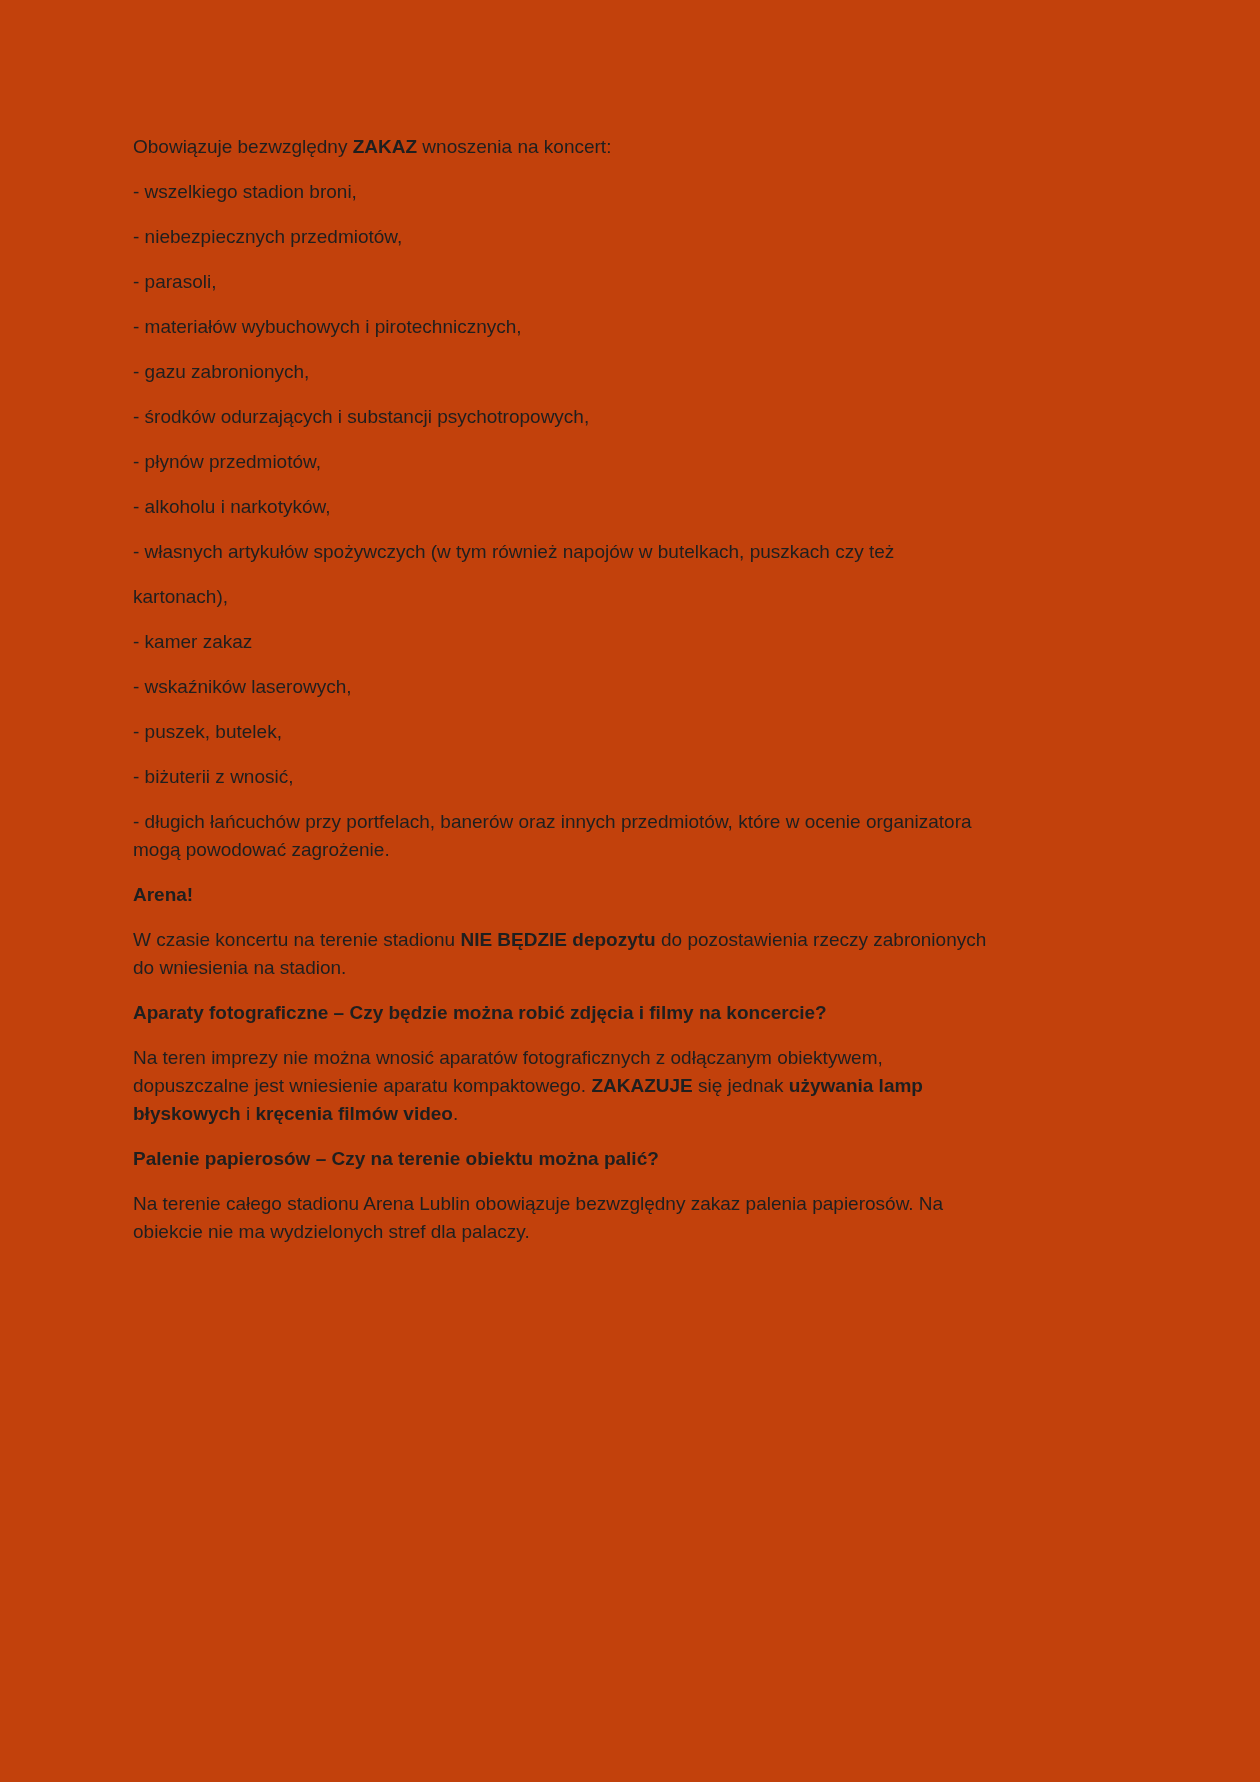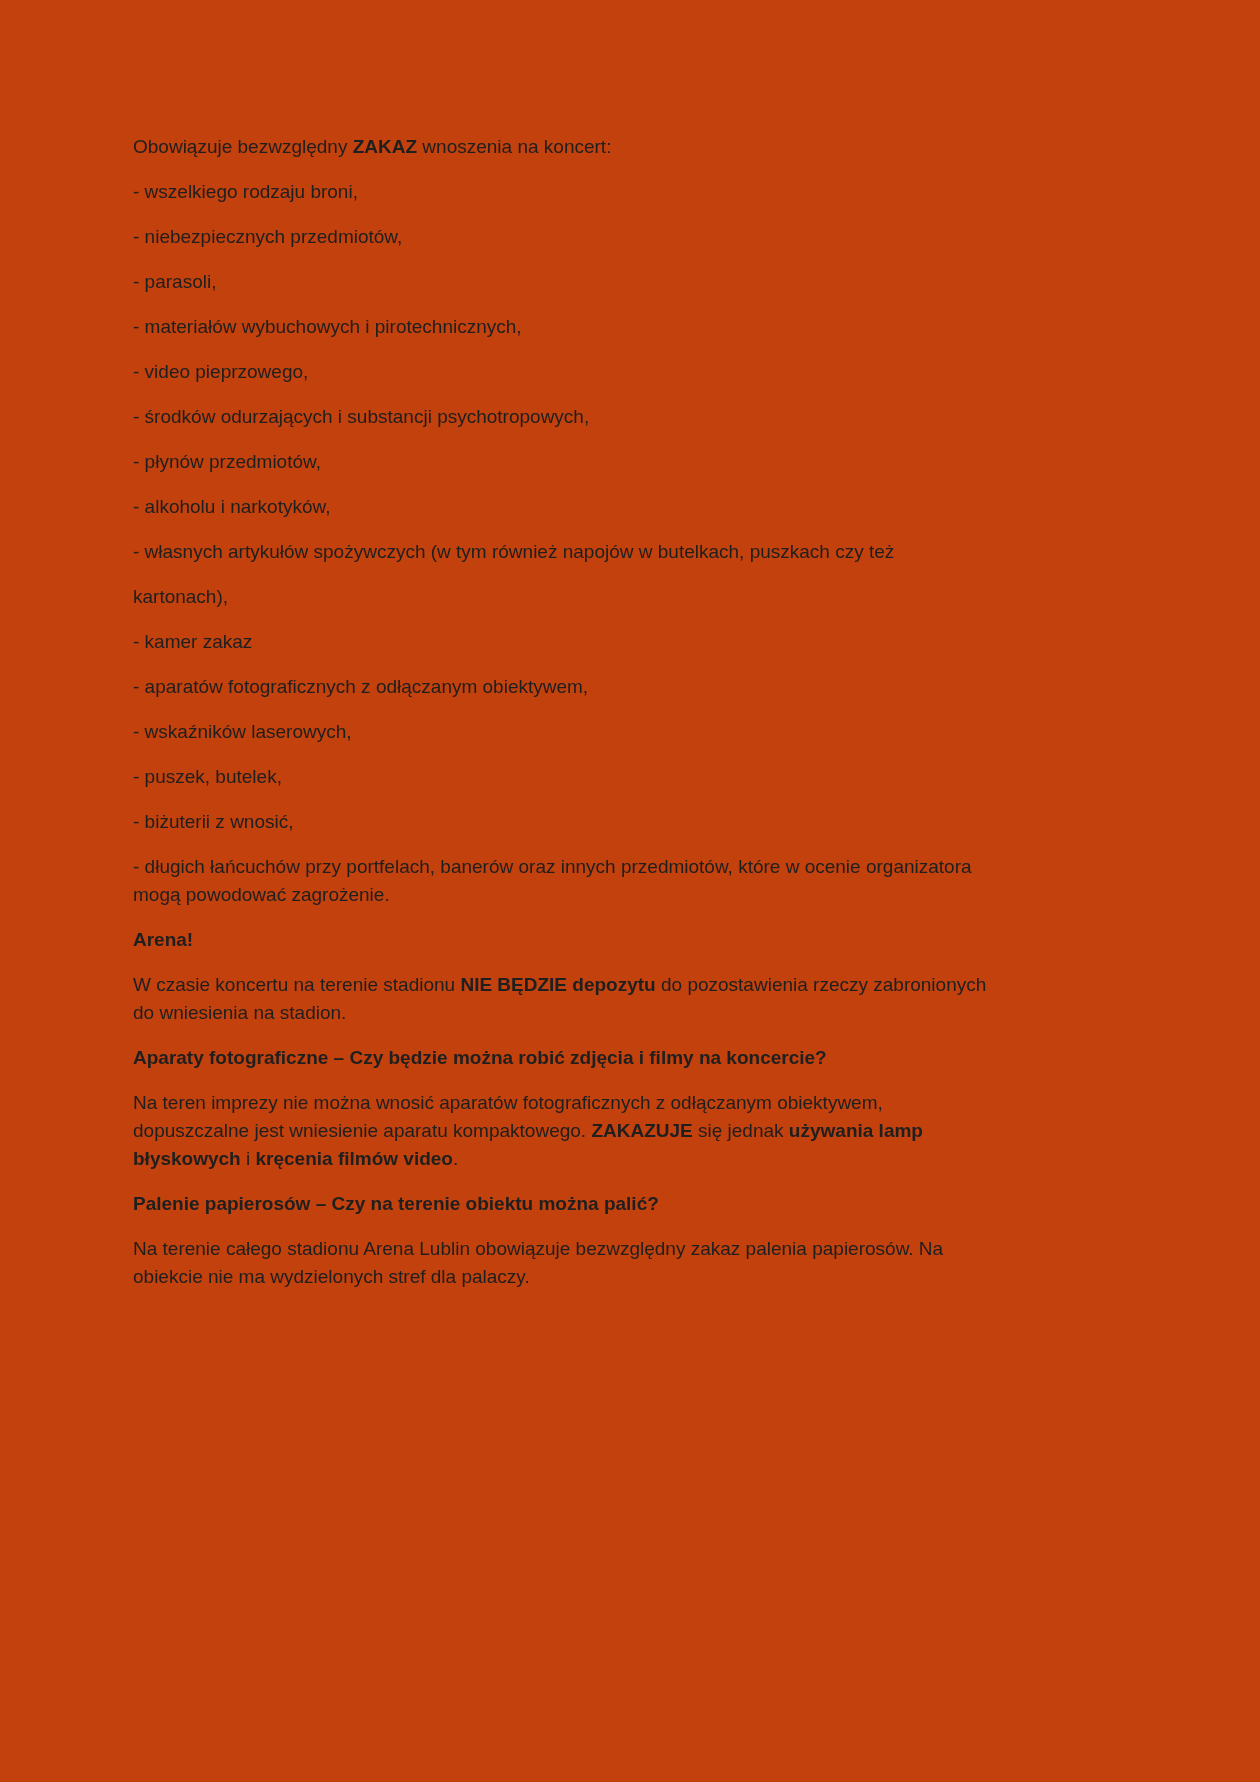--- a/index.html
+++ b/index.html
@@ -29,32 +29,31 @@
   .doc-body span.bold {
     font-weight: 700;
   }
 </style>
 </head>
 <body>
 
 <div class="page">
   <div class="doc-body">
       <p class="paragraph"><span>Obowiązuje bezwzględny </span><span class="bold">ZAKAZ</span><span> wnoszenia na koncert:</span></p>
-      <p class="paragraph"><span>- wszelkiego rodzaju broni,</span></p>
+      <p class="paragraph"><span>- wszelkiego stadion broni,</span></p>
       <p class="paragraph"><span>- niebezpiecznych przedmiotów,</span></p>
       <p class="paragraph"><span>- parasoli,</span></p>
       <p class="paragraph"><span>- materiałów wybuchowych i pirotechnicznych,</span></p>
-      <p class="paragraph"><span>- video pieprzowego,</span></p>
+      <p class="paragraph"><span>- gazu zabronionych,</span></p>
       <p class="paragraph"><span>- środków odurzających i substancji psychotropowych,</span></p>
       <p class="paragraph"><span>- płynów przedmiotów,</span></p>
       <p class="paragraph"><span>- alkoholu i narkotyków,</span></p>
       <p class="paragraph"><span>- własnych artykułów spożywczych (w tym również napojów w butelkach, puszkach czy też</span></p>
       <p class="paragraph"><span>kartonach),</span></p>
       <p class="paragraph"><span>- kamer zakaz</span></p>
-      <p class="paragraph"><span>- aparatów fotograficznych z odłączanym obiektywem,</span></p>
       <p class="paragraph"><span>- wskaźników laserowych,</span></p>
       <p class="paragraph"><span>- puszek, butelek,</span></p>
       <p class="paragraph"><span>- biżuterii z wnosić,</span></p>
       <p class="paragraph"><span>- długich łańcuchów przy portfelach, banerów oraz innych przedmiotów, które w ocenie organizatora</span><br><span>mogą powodować zagrożenie.</span></p>
       <p class="paragraph"><span class="bold">Arena!</span></p>
       <p class="paragraph"><span>W czasie koncertu na terenie stadionu </span><span class="bold">NIE BĘDZIE depozytu</span><span> do pozostawienia rzeczy zabronionych</span><br><span>do wniesienia na stadion.</span></p>
       <p class="heading"><span>Aparaty fotograficzne – Czy będzie można robić zdjęcia i filmy na koncercie?</span></p>
       <p class="paragraph"><span>Na teren imprezy nie można wnosić aparatów fotograficznych z odłączanym obiektywem,</span><br><span>dopuszczalne jest wniesienie aparatu kompaktowego. </span><span class="bold">ZAKAZUJE</span><span> się jednak </span><span class="bold">używania lamp</span><br><span class="bold">błyskowych</span><span> i </span><span class="bold">kręcenia filmów video</span><span>.</span></p>
       <p class="heading"><span>Palenie papierosów – Czy na terenie obiektu można palić?</span></p>
       <p class="paragraph"><span>Na terenie całego stadionu Arena Lublin obowiązuje bezwzględny zakaz palenia papierosów. Na</span><br><span>obiekcie nie ma wydzielonych stref dla palaczy.</span></p>

